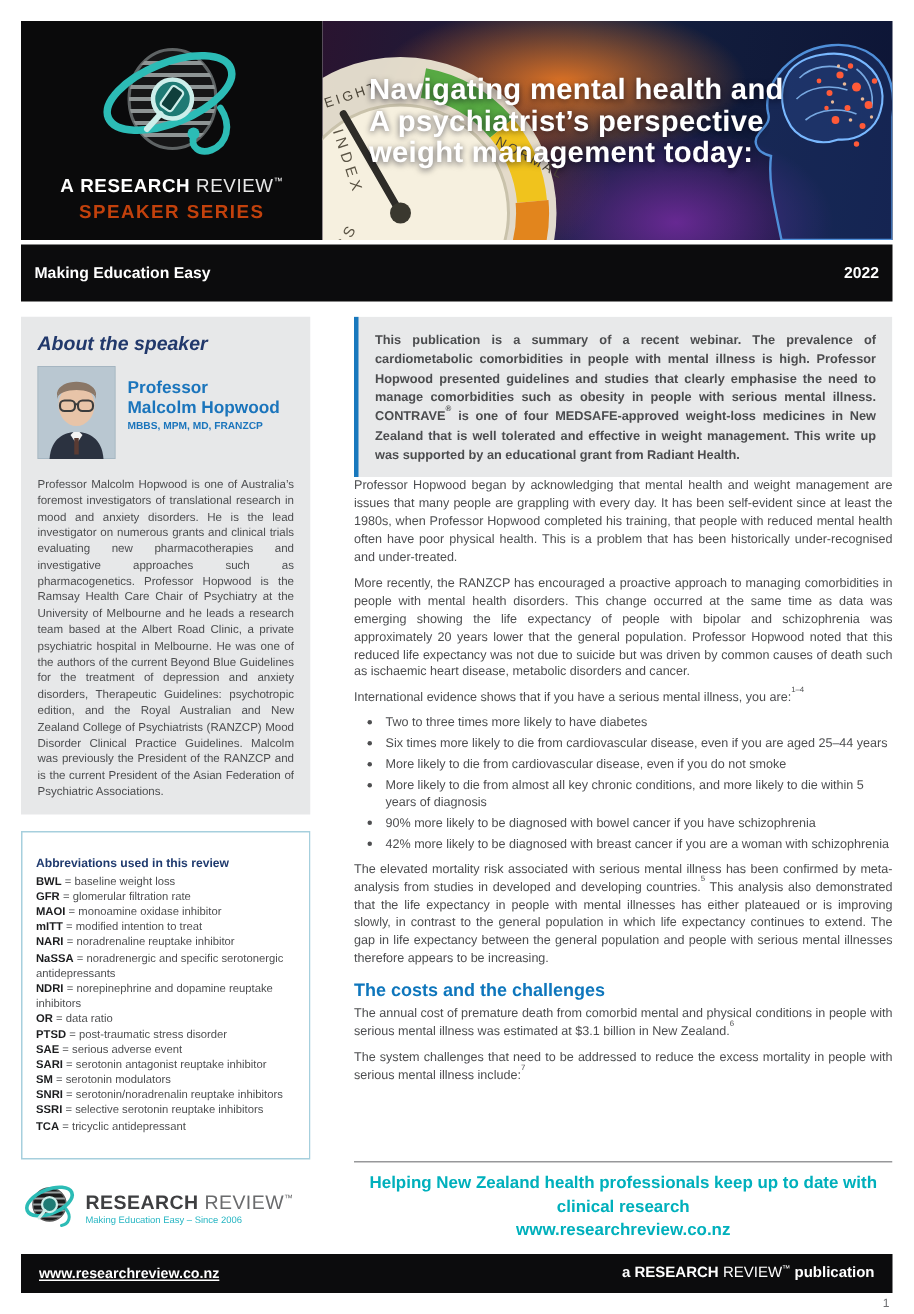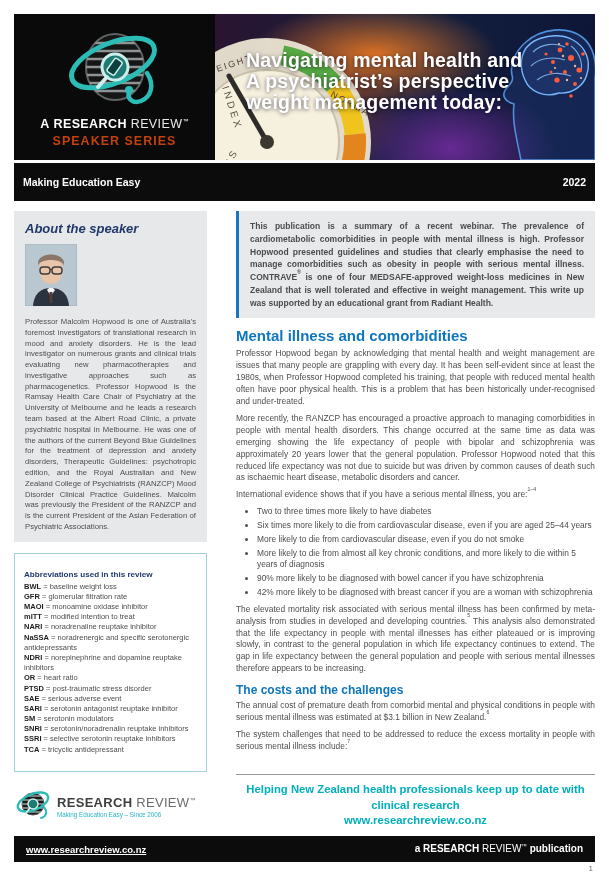--- a/index.html
+++ b/index.html
@@ -195,34 +195,39 @@
                 <path d="M 22 46 L 26 52 L 30 46 L 28 44 L 24 44 Z" fill="#f4f4f4"></path>
                 <rect x="24.5" y="48" width="3" height="11" fill="#5a3b33"></rect>
                 <ellipse cx="26" cy="26" rx="12" ry="14" fill="#e8c4a8"></ellipse>
                 <path d="M 13 22 C 13 10 39 10 39 22 L 39 18 C 37 8 15 8 13 18 Z" fill="#8a7767"></path>
                 <path d="M 13 22 C 14 14 38 14 39 22 C 39 17 34 11 26 11 C 18 11 13 17 13 22 Z" fill="#8a7767"></path>
                 <rect x="15" y="23" width="10" height="7" rx="3" fill="none" stroke="#3c3c3c" stroke-width="1.4"></rect>
                 <rect x="27" y="23" width="10" height="7" rx="3" fill="none" stroke="#3c3c3c" stroke-width="1.4"></rect>
                 <line x1="25" y1="25.5" x2="27" y2="25.5" stroke="#3c3c3c" stroke-width="1.2"></line>
               </svg>
             </span>
+            <div class="name-block">
+              <div class="sp-name">Professor</div>
+              <div class="sp-name">Malcolm Hopwood</div>
+              <div class="sp-creds">MBBS, MPM, MD, FRANZCP</div>
+            </div>
           </div>
           <p class="bio">Professor Malcolm Hopwood is one of Australia’s foremost investigators of translational research in mood and anxiety disorders. He is the lead investigator on numerous grants and clinical trials evaluating new pharmacotherapies and investigative approaches such as pharmacogenetics. Professor Hopwood is the Ramsay Health Care Chair of Psychiatry at the University of Melbourne and he leads a research team based at the Albert Road Clinic, a private psychiatric hospital in Melbourne. He was one of the authors of the current Beyond Blue Guidelines for the treatment of depression and anxiety disorders, Therapeutic Guidelines: psychotropic edition, and the Royal Australian and New Zealand College of Psychiatrists (RANZCP) Mood Disorder Clinical Practice Guidelines. Malcolm was previously the President of the RANZCP and is the current President of the Asian Federation of Psychiatric Associations.</p>
         </section>
 
         <section class="abbr-box">
           <div class="abbr-head">Abbreviations used in this review</div>
           <div class="abbr-item"><b>BWL</b> <span>=</span> <span>baseline weight loss</span></div>
           <div class="abbr-item"><b>GFR</b> <span>=</span> <span>glomerular filtration rate</span></div>
           <div class="abbr-item"><b>MAOI</b> <span>=</span> <span>monoamine oxidase inhibitor</span></div>
           <div class="abbr-item"><b>mITT</b> <span>=</span> <span>modified intention to treat</span></div>
           <div class="abbr-item"><b>NARI</b> <span>=</span> <span>noradrenaline reuptake inhibitor</span></div>
           <div class="abbr-item"><b>NaSSA</b> <span>=</span> <span>noradrenergic and specific serotonergic antidepressants</span></div>
           <div class="abbr-item"><b>NDRI</b> <span>=</span> <span>norepinephrine and dopamine reuptake inhibitors</span></div>
-          <div class="abbr-item"><b>OR</b> <span>=</span> <span>heart ratio</span></div>
+          <div class="abbr-item"><b>OR</b> <span>=</span> <span>data ratio</span></div>
           <div class="abbr-item"><b>PTSD</b> <span>=</span> <span>post-traumatic stress disorder</span></div>
           <div class="abbr-item"><b>SAE</b> <span>=</span> <span>serious adverse event</span></div>
           <div class="abbr-item"><b>SARI</b> <span>=</span> <span>serotonin antagonist reuptake inhibitor</span></div>
           <div class="abbr-item"><b>SM</b> <span>=</span> <span>serotonin modulators</span></div>
           <div class="abbr-item"><b>SNRI</b> <span>=</span> <span>serotonin/noradrenalin reuptake inhibitors</span></div>
           <div class="abbr-item"><b>SSRI</b> <span>=</span> <span>selective serotonin reuptake inhibitors</span></div>
           <div class="abbr-item"><b>TCA</b> <span>=</span> <span>tricyclic antidepressant</span></div>
         </section>
 
         <section class="about-rr">
@@ -259,21 +264,20 @@
           <div class="rr-tag">Making Education Easy – Since 2006</div>
         </div>
       </div>
     </aside>
 
     <main class="main">
       <div class="main-scroll">
 
         <div class="intro"><span>This publication is a summary of a recent webinar. The prevalence of cardiometabolic comorbidities in people with mental illness is high. Professor Hopwood presented guidelines and studies that clearly emphasise the need to manage comorbidities such as obesity in people with serious mental illness. CONTRAVE</span><sup class="ref">®</sup><span> is one of four MEDSAFE-approved weight-loss medicines in New Zealand that is well tolerated and effective in weight management. This write up was supported by an educational grant from Radiant Health.</span></div>
 
-        <h2 class="h2-big">Mental illness and comorbidities</h2>
         <p class="bodyp">Professor Hopwood began by acknowledging that mental health and weight management are issues that many people are grappling with every day. It has been self-evident since at least the 1980s, when Professor Hopwood completed his training, that people with reduced mental health often have poor physical health. This is a problem that has been historically under-recognised and under-treated.</p>
         <p class="bodyp">More recently, the RANZCP has encouraged a proactive approach to managing comorbidities in people with mental health disorders. This change occurred at the same time as data was emerging showing the life expectancy of people with bipolar and schizophrenia was approximately 20 years lower that the general population. Professor Hopwood noted that this reduced life expectancy was not due to suicide but was driven by common causes of death such as ischaemic heart disease, metabolic disorders and cancer.</p>
         <p class="bodyp"><span>International evidence shows that if you have a serious mental illness, you are:</span><sup class="ref">1–4</sup></p>
         <ul class="bullets">
           <li>Two to three times more likely to have diabetes</li>
           <li>Six times more likely to die from cardiovascular disease, even if you are aged 25–44 years</li>
           <li>More likely to die from cardiovascular disease, even if you do not smoke</li>
           <li>More likely to die from almost all key chronic conditions, and more likely to die within 5 years of diagnosis</li>
           <li>90% more likely to be diagnosed with bowel cancer if you have schizophrenia</li>
           <li>42% more likely to be diagnosed with breast cancer if you are a woman with schizophrenia</li>

